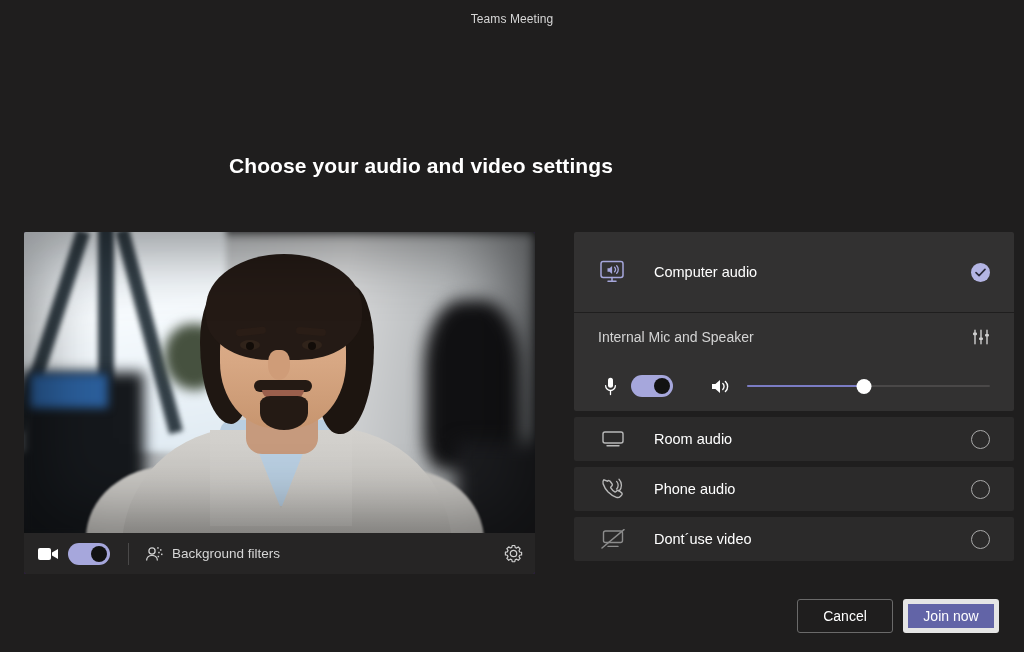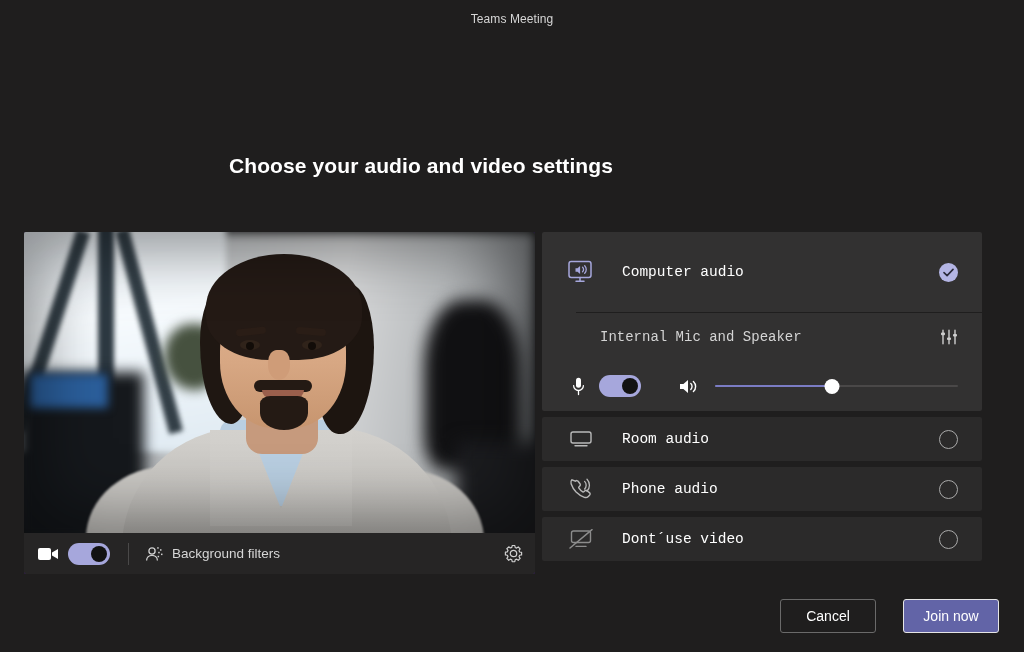--- a/index.html
+++ b/index.html
@@ -228,23 +228,22 @@
     width: 1px; height: 22px; background: #4a4949;
     margin: 0 16px 0 18px; flex: none;
   }
   .bar-label {
     font-size: 13.5px; color: #d6d6d6; margin-left: 9px;
   }
   .bar-spacer { flex: 1; }
 
   
   .audio-col {
-    position: absolute; left: 542px; top: 232px;
+    position: absolute; left: 574px; top: 232px;
     width: 440px;
-    font-family: Liberation Mono, monospace;
   }
   .opt-card {
     background: #2b2a2a;
     border-radius: 2px;
     margin-bottom: 6px;
   }
   .opt-card.selected { background: #323131; }
   .opt-row {
     height: 80px;
     display: flex; align-items: center;
@@ -263,21 +262,20 @@
     border: none; background: #b4b5e4;
     display: flex; align-items: center; justify-content: center;
   }
 
   
   .device-row {
     height: 49px;
     display: flex; align-items: center;
     padding: 0 24px;
     border-top: 1px solid #1f1e1e;
-    margin-left: 34px;
   }
   .device-name { font-size: 14px; color: #d4d4d4; flex: 1; }
   .mic-row {
     height: 50px;
     display: flex; align-items: center;
     padding: 0 24px 0 30px;
   }
   .mic-toggle {
     width: 42px; height: 22px; border-radius: 11px;
     background: #a6a7dc; position: relative; margin-left: 14px; flex: none;
@@ -302,36 +300,36 @@
   }
   .slider .thumb {
     position: absolute; width: 15px; height: 15px;
     border-radius: 50%; background: #ffffff;
     transform: translateX(-50%);
   }
 
   
   .footer {
     position: absolute; right: 25px; top: 599px;
-    display: flex; gap: 27px;
+    display: flex; gap: 10px;
   }
   .btn {
     height: 34px; min-width: 96px;
     border-radius: 3px;
     font-size: 14px;
     display: flex; align-items: center; justify-content: center;
     cursor: pointer;
   }
   .btn-cancel {
     background: #1f1e1e; color: #ffffff;
     border: 1px solid #6a6a6a; padding: 0 22px;
   }
   .btn-join {
     background: #6264a7; color: #ffffff;
-    border: 1px solid #e5e5e5; padding: 0 6px;
+    border: 5px solid #e5e5e5; padding: 0 6px;
   }
 </style>
 </head>
 <body>
 
 <div class="app">
 
   <div class="titlebar">
     <span class="titlebar-text">Teams Meeting</span>
   </div>

